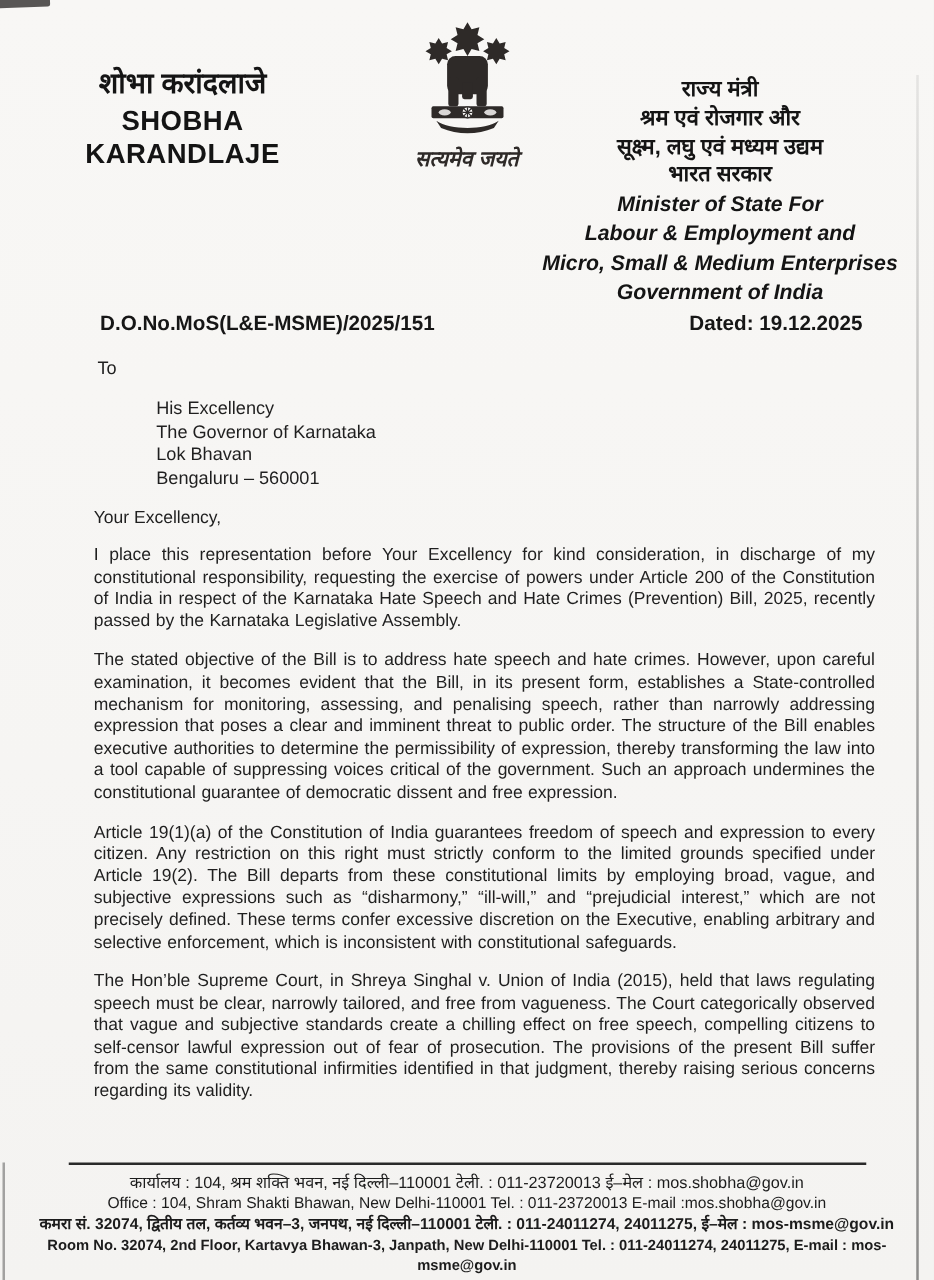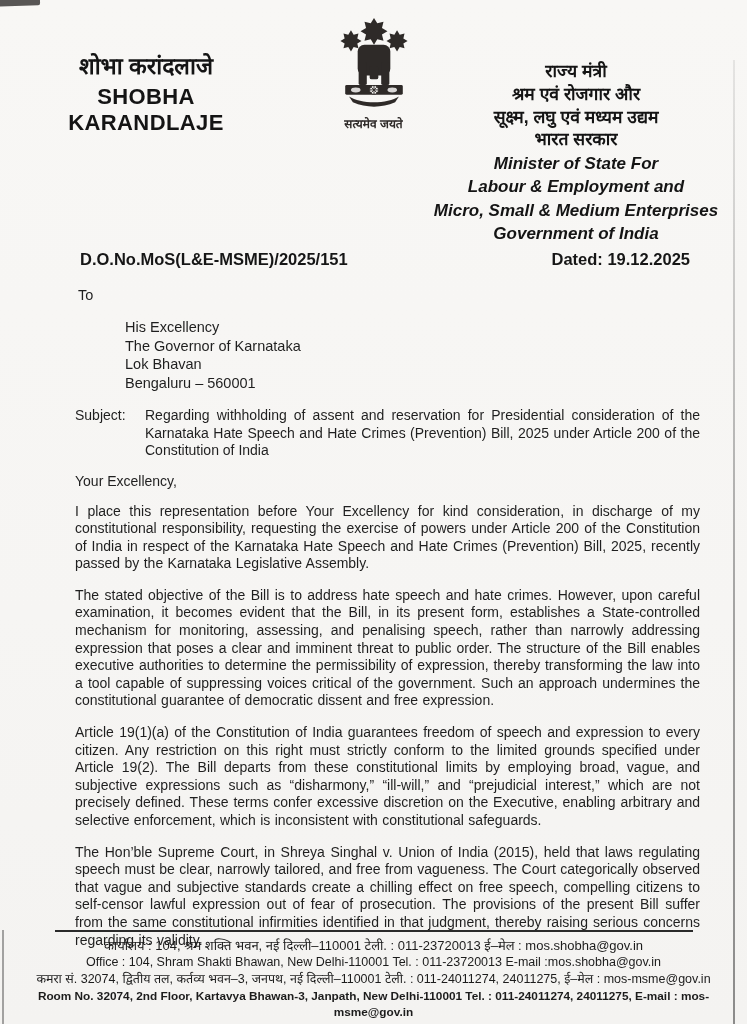--- a/index.html
+++ b/index.html
@@ -44,21 +44,21 @@
     font-size: 23px; font-weight: bold; line-height: 1.25;
   }
   .head-left .name-en {
     font-size: 22px; font-weight: bold; letter-spacing: .4px; margin-top: 3px;
   }
   .emblem-wrap {
     position: absolute; left: 50%; top: 12px; transform: translateX(-50%);
     width: 110px; text-align: center;
   }
   .emblem-wrap svg { display: block; margin: 0 auto; }
-  .emblem-motto { font-size: 12px; font-weight: bold; color: #2e2a28; margin-top: 1px; }
+  .emblem-motto { font-size: 17px; font-weight: bold; color: #2e2a28; margin-top: 1px; font-style: italic; }
   .head-right {
     position: absolute; right: 16px; top: 60px; width: 310px;
     text-align: center; color: #141414;
   }
   .head-right .hi-line { font-size: 17.5px; font-weight: bold; line-height: 1.3; }
   .head-right .en-line { font-size: 17px; font-weight: bold; line-height: 1.2; margin-top: 3px; font-style: italic; }
 
   
   .ref-row {
     display: flex; justify-content: space-between; align-items: baseline;
@@ -89,21 +89,21 @@
     position: absolute; left: 0; right: 0; bottom: 4px;
     text-align: center;
   }
   .footer-rule {
     width: 638px; margin: 0 auto 5px auto;
     border-top: 2.5px solid #2a2a2a;
   }
   .f-line { color: #1c1c1c; }
   .f-hi-1 { font-size: 13px; line-height: 17px; }
   .f-en-1 { font-size: 12.5px; line-height: 17px; }
-  .f-hi-2 { font-size: 12.5px; font-weight: normal; line-height: 17px; }
+  .f-hi-2 { font-size: 12.5px; font-weight: bold; line-height: 17px; }
   .f-en-2 { font-size: 11.8px; font-weight: bold; line-height: 16px; }
 </style>
 </head>
 <body>
 
 <div class="page">
 
   <div class="scan-smudge-topleft"></div>
   <div class="scan-edge-right"></div>
   <div class="scan-edge-left"></div>
@@ -170,24 +170,20 @@
   </div>
 
   <div class="to-label">To</div>
   <div class="address">
     <div>His Excellency</div>
     <div>The Governor of Karnataka</div>
     <div>Lok Bhavan</div>
     <div>Bengaluru – 560001</div>
   </div>
 
-  <div class="subject-row">
-    <span class="subject-label">Subject:</span>
-    <span class="subject-text">Regarding withholding of assent and reservation for Presidential consideration of the Karnataka Hate Speech and Hate Crimes (Prevention) Bill, 2025 under Article 200 of the Constitution of India</span>
-  </div>
 
   <div class="salutation">Your Excellency,</div>
   <p class="para">I place this representation before Your Excellency for kind consideration, in discharge of my constitutional responsibility, requesting the exercise of powers under Article 200 of the Constitution of India in respect of the Karnataka Hate Speech and Hate Crimes (Prevention) Bill, 2025, recently passed by the Karnataka Legislative Assembly.</p>
   <p class="para">The stated objective of the Bill is to address hate speech and hate crimes. However, upon careful examination, it becomes evident that the Bill, in its present form, establishes a State-controlled mechanism for monitoring, assessing, and penalising speech, rather than narrowly addressing expression that poses a clear and imminent threat to public order. The structure of the Bill enables executive authorities to determine the permissibility of expression, thereby transforming the law into a tool capable of suppressing voices critical of the government. Such an approach undermines the constitutional guarantee of democratic dissent and free expression.</p>
   <p class="para">Article 19(1)(a) of the Constitution of India guarantees freedom of speech and expression to every citizen. Any restriction on this right must strictly conform to the limited grounds specified under Article 19(2). The Bill departs from these constitutional limits by employing broad, vague, and subjective expressions such as “disharmony,” “ill-will,” and “prejudicial interest,” which are not precisely defined. These terms confer excessive discretion on the Executive, enabling arbitrary and selective enforcement, which is inconsistent with constitutional safeguards.</p>
   <p class="para">The Hon’ble Supreme Court, in Shreya Singhal v. Union of India (2015), held that laws regulating speech must be clear, narrowly tailored, and free from vagueness. The Court categorically observed that vague and subjective standards create a chilling effect on free speech, compelling citizens to self-censor lawful expression out of fear of prosecution. The provisions of the present Bill suffer from the same constitutional infirmities identified in that judgment, thereby raising serious concerns regarding its validity.</p>
 
   <div class="footer">
     <div class="footer-rule"></div>
     <div class="f-line f-hi-1">कार्यालय : 104, श्रम शक्ति भवन, नई दिल्ली–110001  टेली. : 011-23720013  ई–मेल : mos.shobha@gov.in</div>

